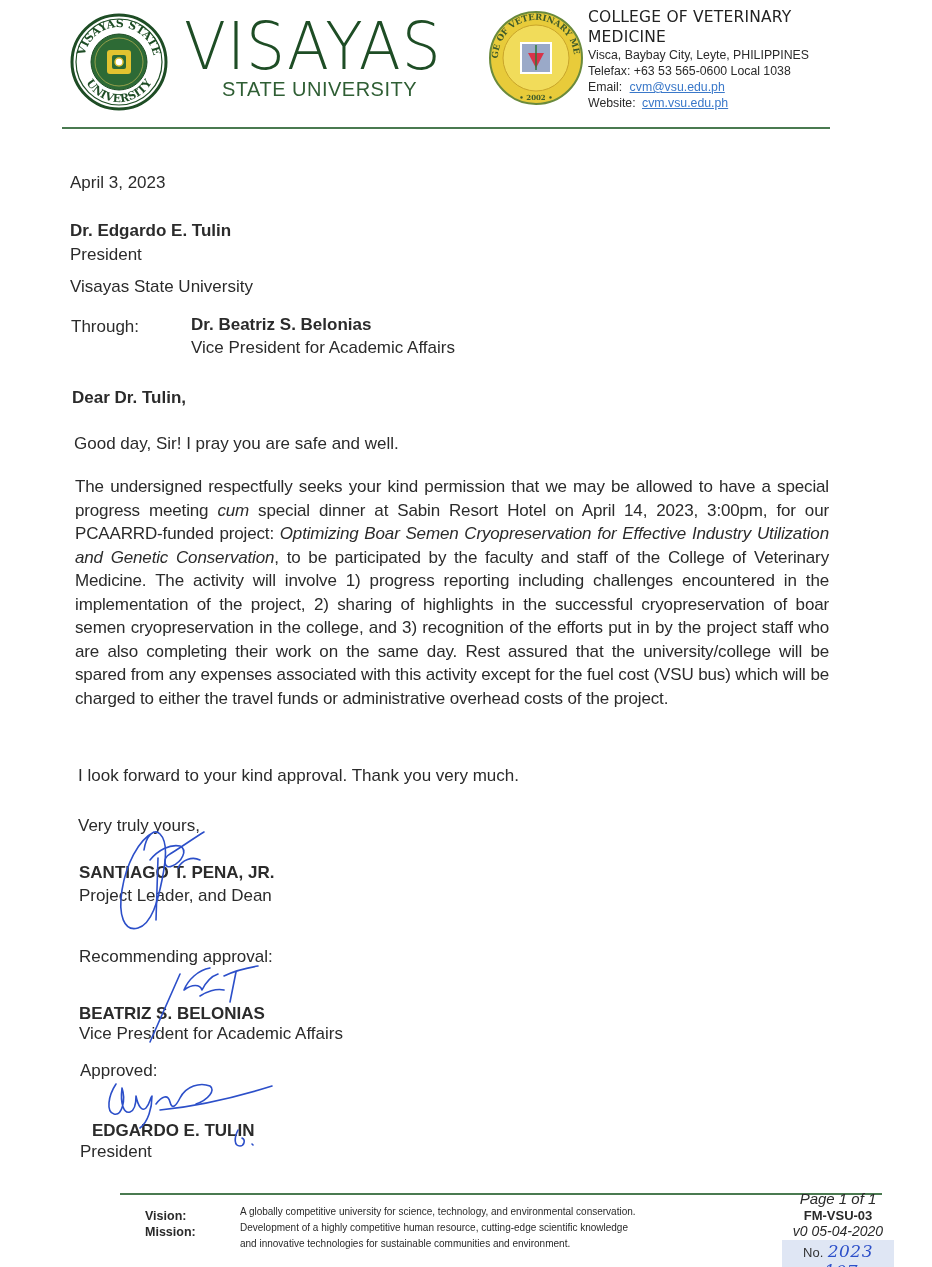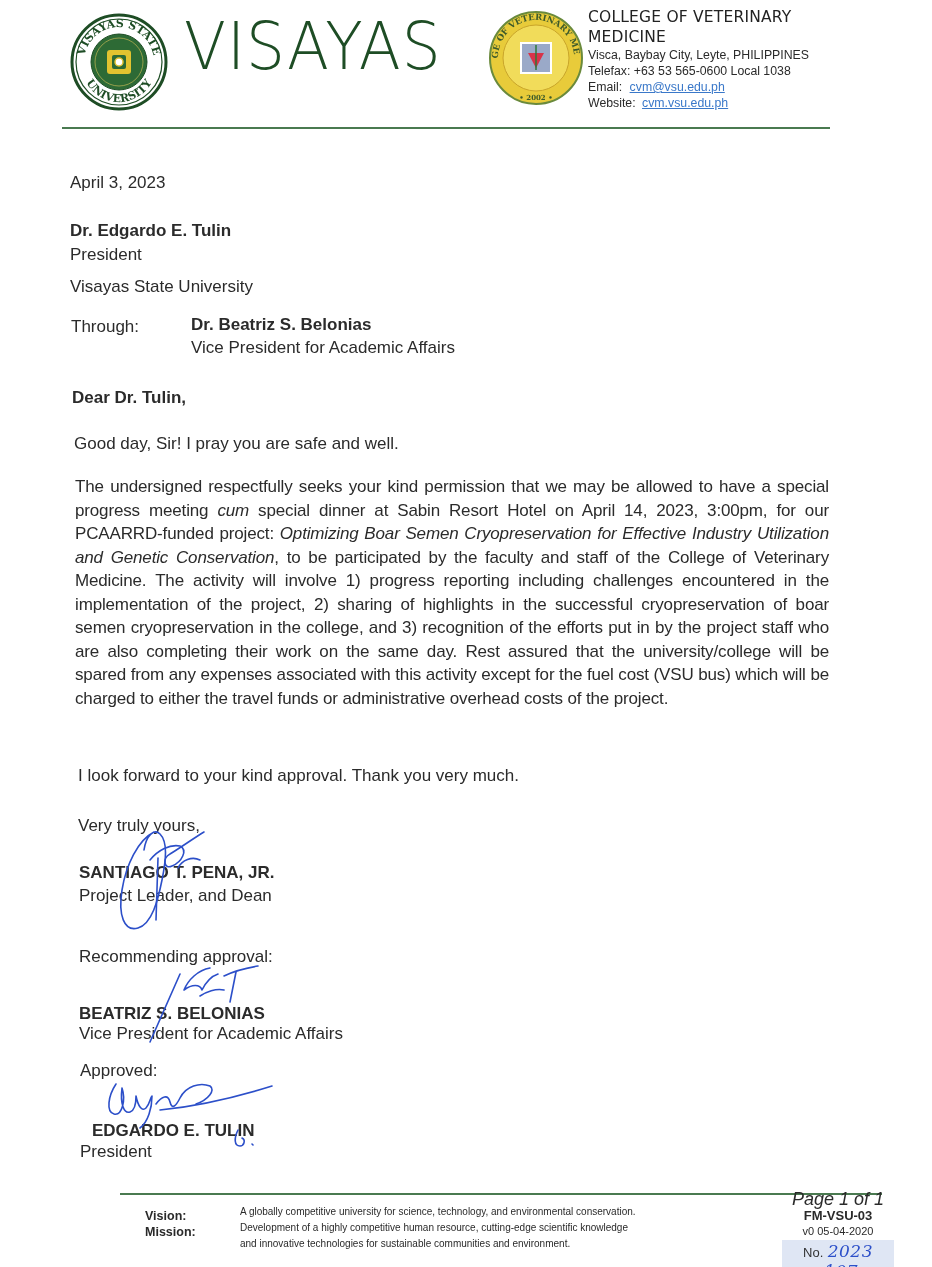--- a/index.html
+++ b/index.html
@@ -25,23 +25,23 @@
 
   
   .sig { position: absolute; pointer-events: none; }
   .sig path { fill: none; stroke: #2c4fc9; stroke-width: 1.6; stroke-linecap: round; stroke-linejoin: round; }
 
   
   .footer-rule { left: 120px; top: 1193px; width: 762px; height: 2px; background: #4a7a50; }
   .foot-label { font-weight: bold; font-size: 12.5px; line-height: 16px; color: #2a2a2a; }
   .foot-text { font-size: 10px; line-height: 16.3px; color: #2a2a2a; }
   .foot-right { left: 782px; top: 1191px; width: 112px; text-align: center; }
-  .page-of { font-style: italic; font-size: 18px; line-height: 16px; }
+  .page-of { font-style: italic; font-size: 15px; line-height: 16px; }
   .form-code { font-weight: bold; font-size: 13px; line-height: 17px; }
-  .form-ver { font-size: 11px; line-height: 14px; }
+  .form-ver { font-style: italic; font-size: 14px; line-height: 14px; }
   .ctrl-no { display: inline-block; background: #dfe6f4; padding: 1px 6px 2px 6px; margin-top: 2px; }
   .ctrl-label { font-size: 13px; color: #333; }
   .ctrl-val { font-family: "DejaVu Serif", serif; font-style: italic; font-size: 17px; color: #2c4fc9; letter-spacing: 0.5px; }
 </style>
 </head>
 <body>
 
 <div class="seal" style="left:70px; top:13px; width:98px; height:98px;">
   <svg width="98" height="98" viewBox="0 0 98 98">
     <circle cx="49" cy="49" r="47" fill="#ffffff" stroke="#1e4d25" stroke-width="3"></circle>
@@ -53,20 +53,21 @@
     <circle cx="49" cy="49" r="4" fill="#ffffff" stroke="#e2c330" stroke-width="1.5"></circle>
     <path id="vsuTop" d="M 14 49 A 35 35 0 0 1 84 49" fill="none"></path>
     <path id="vsuBot" d="M 12 52 A 37 37 0 0 0 86 52" fill="none"></path>
     <text font-family="DejaVu Serif, serif" font-size="11" font-weight="bold" fill="#1e4d25"><textPath href="#vsuTop" startOffset="50%" text-anchor="middle">VISAYAS STATE</textPath></text>
     <text font-family="DejaVu Serif, serif" font-size="11" font-weight="bold" fill="#1e4d25"><textPath href="#vsuBot" startOffset="50%" text-anchor="middle" dy="9">UNIVERSITY</textPath></text>
   </svg>
 </div>
 
 <div class="abs vsu-wordmark">
   <div class="vsu-big">VISAYAS</div>
+  <div class="vsu-small">STATE UNIVERSITY</div>
 </div>
 
 <div class="seal" style="left:488px; top:10px; width:96px; height:96px;">
   <svg width="96" height="96" viewBox="0 0 96 96">
     <circle cx="48" cy="48" r="46" fill="#e8cb3a" stroke="#6a8a3c" stroke-width="2"></circle>
     <circle cx="48" cy="48" r="33" fill="#f1dc5a" stroke="#c9a52a" stroke-width="1"></circle>
     <rect x="33" y="33" width="30" height="30" fill="#9aa9c8" stroke="#ffffff" stroke-width="2"></rect>
     <path d="M 40 43 L 48 58 L 56 43 Z" fill="#d8334a"></path>
     <line x1="48" y1="35" x2="48" y2="60" stroke="#2b7a3a" stroke-width="1.5"></line>
     <path id="cvmArc" d="M 10 48 A 38 38 0 1 1 86 48" fill="none"></path>

